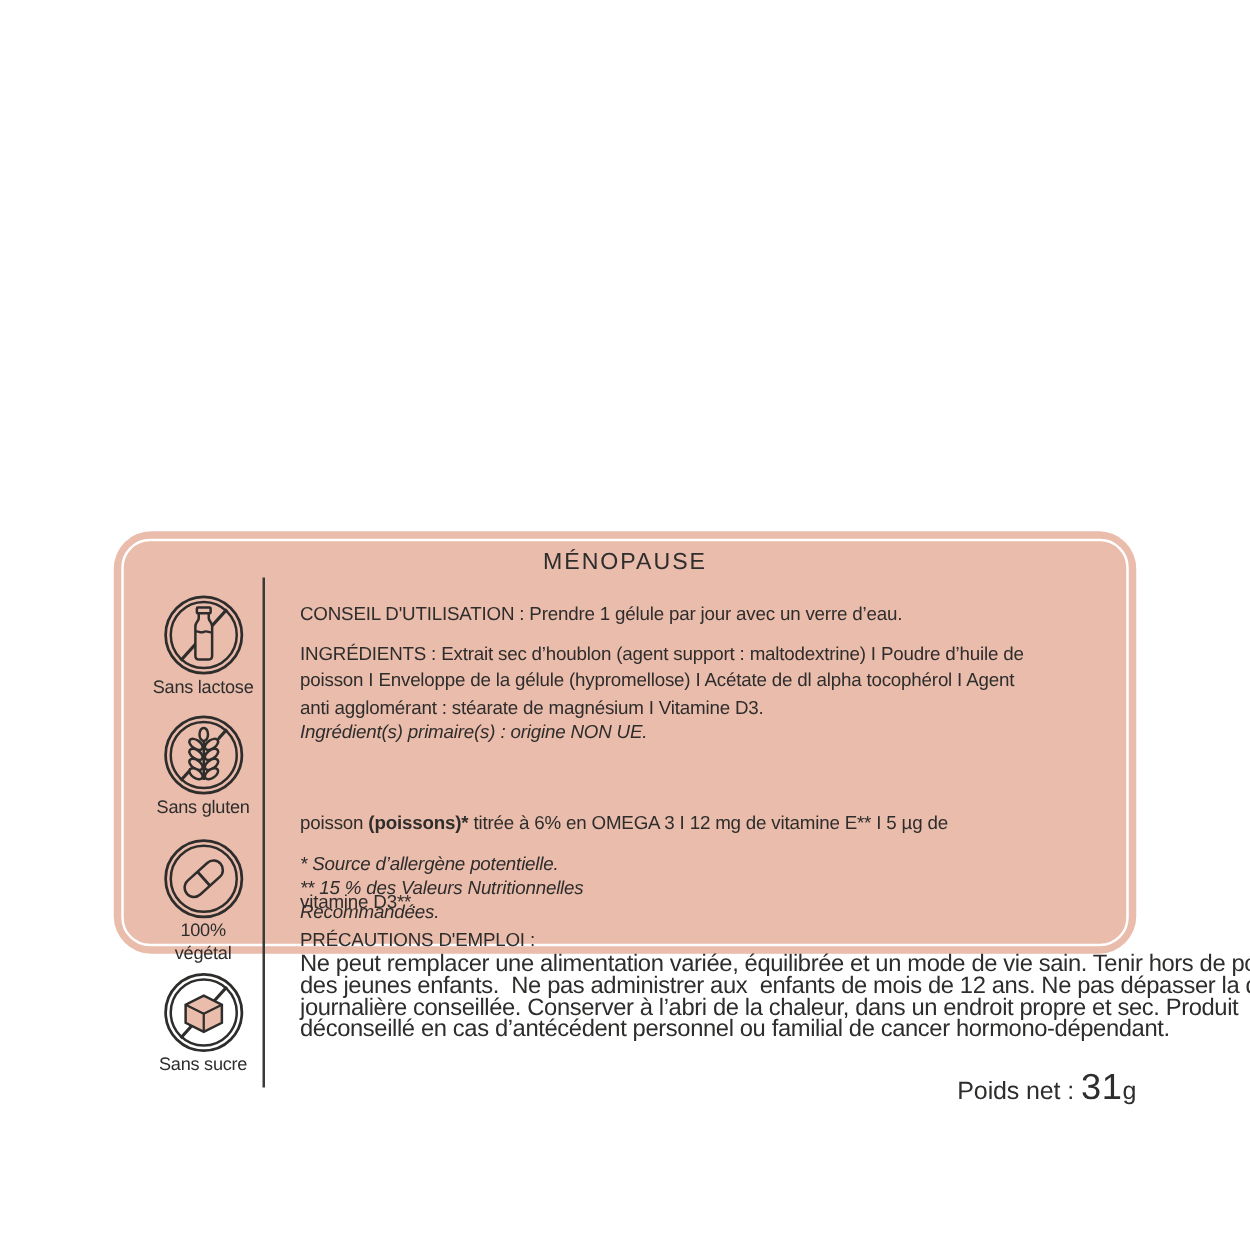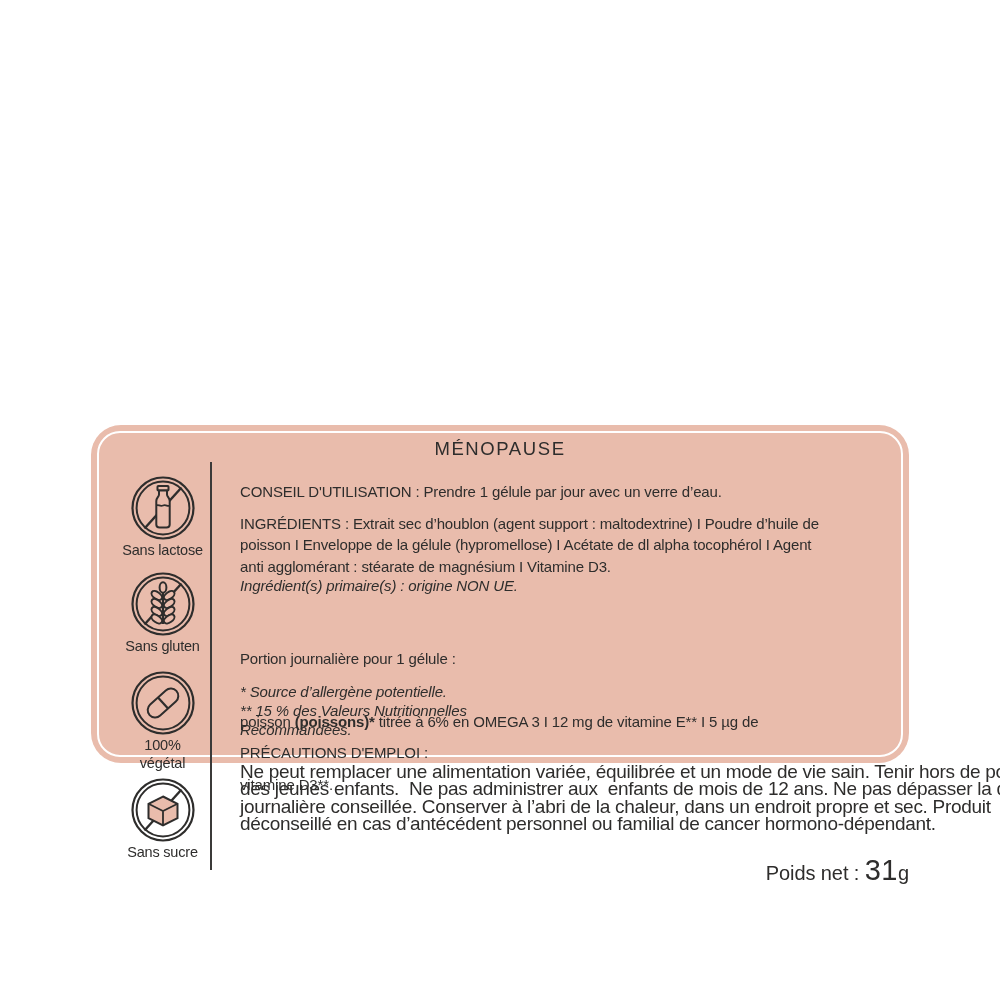--- a/index.html
+++ b/index.html
@@ -118,21 +118,20 @@
 
   <div class="tc">
     <div class="blk conseil">CONSEIL D'UTILISATION : Prendre 1 gélule par jour avec un verre d’eau.</div>
 
     <div class="blk ingr">INGRÉDIENTS : Extrait sec d’houblon (agent support : maltodextrine) I Poudre d’huile de
 poisson I Enveloppe de la gélule (hypromellose) I Acétate de dl alpha tocophérol I Agent
 anti agglomérant : stéarate de magnésium I Vitamine D3.</div>
     <div class="blk orig">Ingrédient(s) primaire(s) : origine NON UE.</div>
 
     <div class="blk portion">
-      <div>Portion journalière pour 1 gélule :</div>
       <div><span>poisson </span><span class="bold">(poissons)*</span><span> titrée à 6% en OMEGA 3 I 12 mg de vitamine E** I 5 µg de</span></div>
       <div>vitamine D3**.</div>
     </div>
 
     <div class="blk notes">* Source d’allergène potentielle.
 ** 15 % des Valeurs Nutritionnelles
 Recommandées.</div>
 
     <div class="blk prech">PRÉCAUTIONS D'EMPLOI :</div>
     <div class="blk precb">Ne peut remplacer une alimentation variée, équilibrée et un mode de vie sain. Tenir hors de portée

